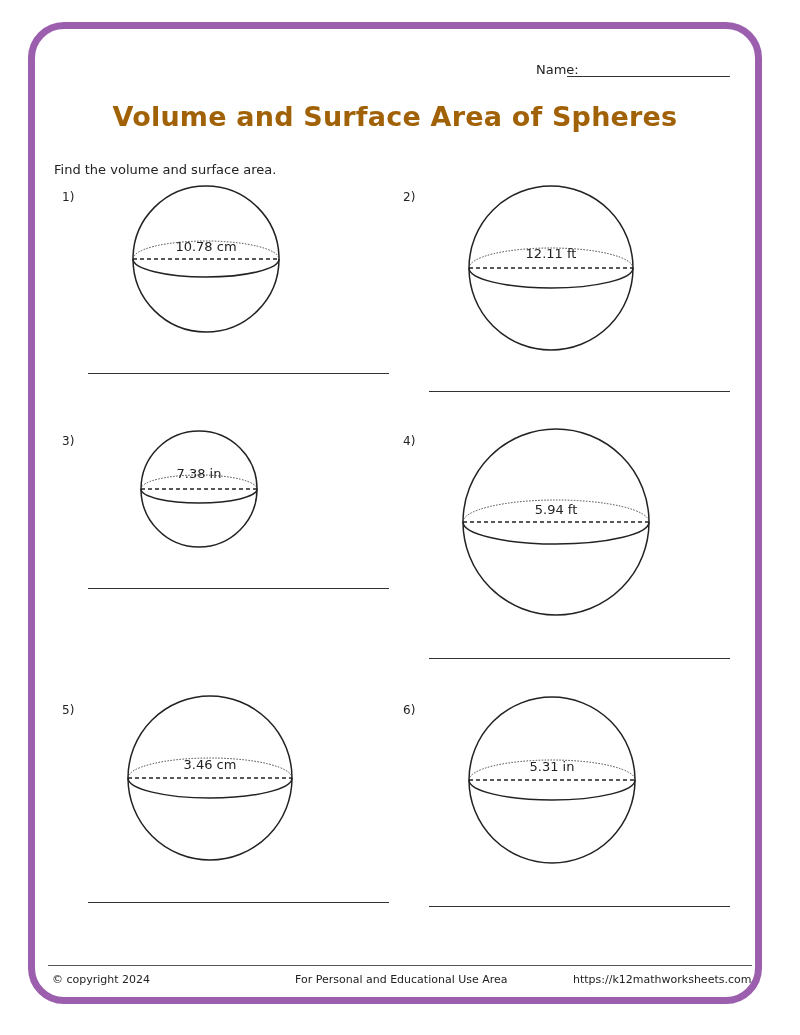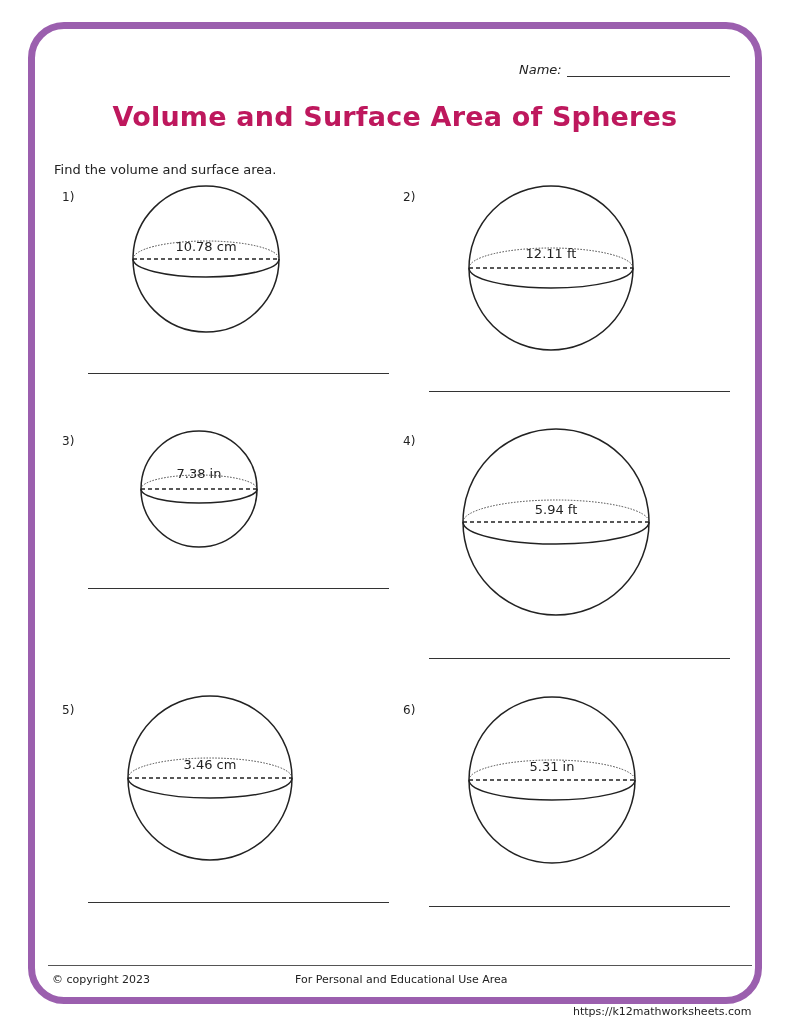--- a/index.html
+++ b/index.html
@@ -1,20 +1,20 @@
 <!DOCTYPE html>
 <html><head>
 <meta charset="utf-8">
 <style>
   html, body { margin:0; padding:0; background:#ffffff; }
   body { width:800px; height:1035px; position:relative; overflow:hidden; font-family:"DejaVu Sans", sans-serif; color:#111; }
   .frame { position:absolute; left:28px; top:22px; width:734px; height:982px; border:7px solid #9b5fae; border-radius:36px; box-sizing:border-box; }
-  .name-label { position:absolute; left:519px; top:62px; font-size:13px; color:#222;font-style:italic; }
+  .name-label { position:absolute; left:536px; top:62px; font-size:13px; color:#222; }
   .name-line { position:absolute; left:567px; top:76px; width:163px; height:0; border-top:1px solid #333; }
-  .title { position:absolute; left:0; width:790px; top:101px; text-align:center; font-size:27px; font-weight:bold; color:#be185d; letter-spacing:0.2px; }
+  .title { position:absolute; left:0; width:790px; top:101px; text-align:center; font-size:27px; font-weight:bold; color:#a16207; letter-spacing:0.2px; }
   .instructions { position:absolute; left:54px; top:162px; font-size:13px; color:#222; }
   .qnum { position:absolute; font-size:12px; color:#222; }
   svg.figs { position:absolute; left:0; top:0; }
   .answer-line { position:absolute; height:0; border-top:1.5px solid #333; }
   .footer-rule { position:absolute; left:48px; top:965px; width:704px; height:0; border-top:1.5px solid #555; }
   .footer-text { position:absolute; top:973px; font-size:11px; color:#222; }
   .dim-label { font-family:"DejaVu Sans", sans-serif; font-size:13px; fill:#222; }
 </style>
 </head>
 <body>
@@ -87,15 +87,15 @@
 </svg>
 
 <div class="answer-line" style="left:88px; top:373px; width:301px;"></div>
 <div class="answer-line" style="left:429px; top:391px; width:301px;"></div>
 <div class="answer-line" style="left:88px; top:588px; width:301px;"></div>
 <div class="answer-line" style="left:429px; top:658px; width:301px;"></div>
 <div class="answer-line" style="left:88px; top:902px; width:301px;"></div>
 <div class="answer-line" style="left:429px; top:906px; width:301px;"></div>
 
 <div class="footer-rule"></div>
-<span class="footer-text" style="left:52px;">© copyright 2023</span>
+<span class="footer-text" style="left:52px;">© copyright 2024</span>
 <span class="footer-text" style="left:295px;">For Personal and Educational Use Area</span>
-<span class="footer-text" style="left:573px;margin-top:32px;">https://k12mathworksheets.com</span>
+<span class="footer-text" style="left:573px;">https://k12mathworksheets.com</span>
 
 </body></html>

